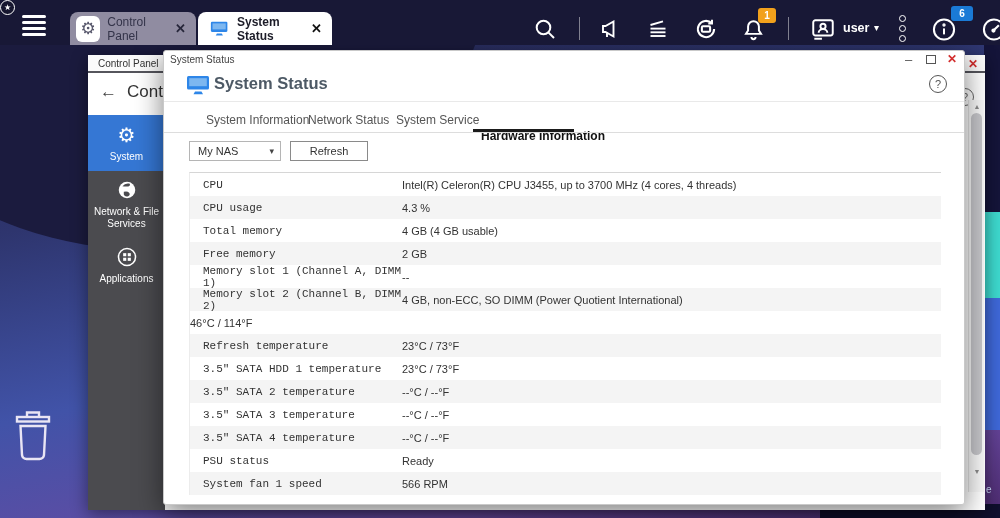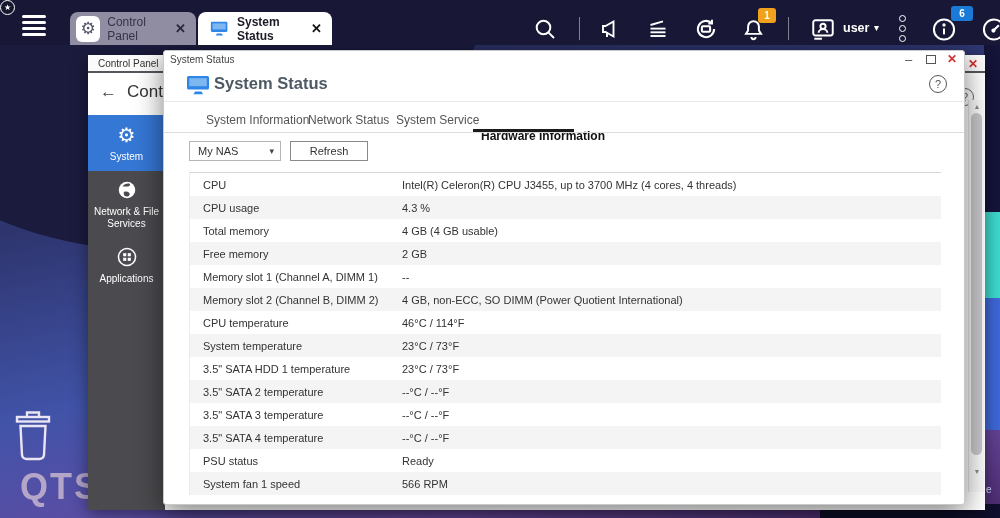--- a/index.html
+++ b/index.html
@@ -83,42 +83,41 @@
   .ss-tab-underline { left:309px; top:78px; width:101px; height:3px; background:#1b1b1b; }
   .ss-divider2 { left:0; top:81px; width:100%; height:1px; background:#ddd; }
   .nas-select { left:25px; top:90px; width:92px; height:20px; border:1px solid #b5b5b5; background:#fff;
     display:flex; align-items:center; font-size:11px; color:#333; padding-left:8px; cursor:pointer; }
   .nas-caret { margin-left:auto; margin-right:6px; font-size:9px; color:#444; }
   .refresh-btn { left:126px; top:90px; width:78px; height:20px; border:1px solid #8a8a8a; background:#fff;
     display:flex; align-items:center; justify-content:center; font-size:11px; color:#333; cursor:pointer; }
   .hw-table { left:25px; top:121px; width:752px; border-top:1px solid #d6d6d6; border-left:1px solid #ececec; }
   .hw-row { display:flex; height:23px; align-items:center; font-size:11px; color:#333; }
   .hw-row:nth-child(even) { background:#f4f4f4; }
-  .hw-label { width:212px; padding-left:13px; flex-shrink:0; }
+  .hw-label { width:212px; padding-left:13px; flex-shrink:0;font-family:Liberation Mono, monospace; }
   .hw-value { flex:1; }
 
   svg { display:block; }
 </style>
 </head>
 <body>
 
 <div class="abs desktop">
   <div class="abs swoosh"></div>
   <div class="abs edge-dark-top"></div>
   <div class="abs edge-teal"></div>
   <div class="abs edge-blue"></div>
   <div class="abs edge-bottom-dark"></div>
   <div class="abs trash">
     <svg width="46" height="54" viewBox="0 0 46 54" fill="none" stroke="#e9e5f4" stroke-width="2.4">
       <path d="M17 9 V4.5 H29 V9"></path>
       <rect x="7" y="9" width="32" height="4.5"></rect>
       <path d="M10.5 18 H35.5 L34 47 a4.5 4.5 0 0 1 -4.5 4 H16.5 a4.5 4.5 0 0 1 -4.5 -4 Z"></path>
     </svg>
   </div>
-  <div class="abs qts-logo">QTS</div>
   <div class="abs partial-label">e</div>
 </div>
 
 <div class="abs cp-window">
   <div class="abs cp-titlebar"></div>
   <div class="abs cp-title">Control Panel</div>
   <div class="abs cp-close">✕</div>
   <div class="abs cp-heading"><span class="back">←</span><span>Control Panel</span></div>
   <div class="abs cp-help">?</div>
 
@@ -209,25 +208,24 @@
         </div>
         <div class="hw-row">
           <div class="hw-label">Memory slot 1 (Channel A, DIMM 1)</div>
           <div class="hw-value">--</div>
         </div>
         <div class="hw-row">
           <div class="hw-label">Memory slot 2 (Channel B, DIMM 2)</div>
           <div class="hw-value">4 GB, non-ECC, SO DIMM (Power Quotient International)</div>
         </div>
         <div class="hw-row">
-          <div class="hw-label">CPU temperature</div>
           <div class="hw-value">46°C / 114°F</div>
         </div>
         <div class="hw-row">
-          <div class="hw-label">System temperature</div>
+          <div class="hw-label">Refresh temperature</div>
           <div class="hw-value">23°C / 73°F</div>
         </div>
         <div class="hw-row">
           <div class="hw-label">3.5" SATA HDD 1 temperature</div>
           <div class="hw-value">23°C / 73°F</div>
         </div>
         <div class="hw-row">
           <div class="hw-label">3.5" SATA 2 temperature</div>
           <div class="hw-value">--°C / --°F</div>
         </div>

